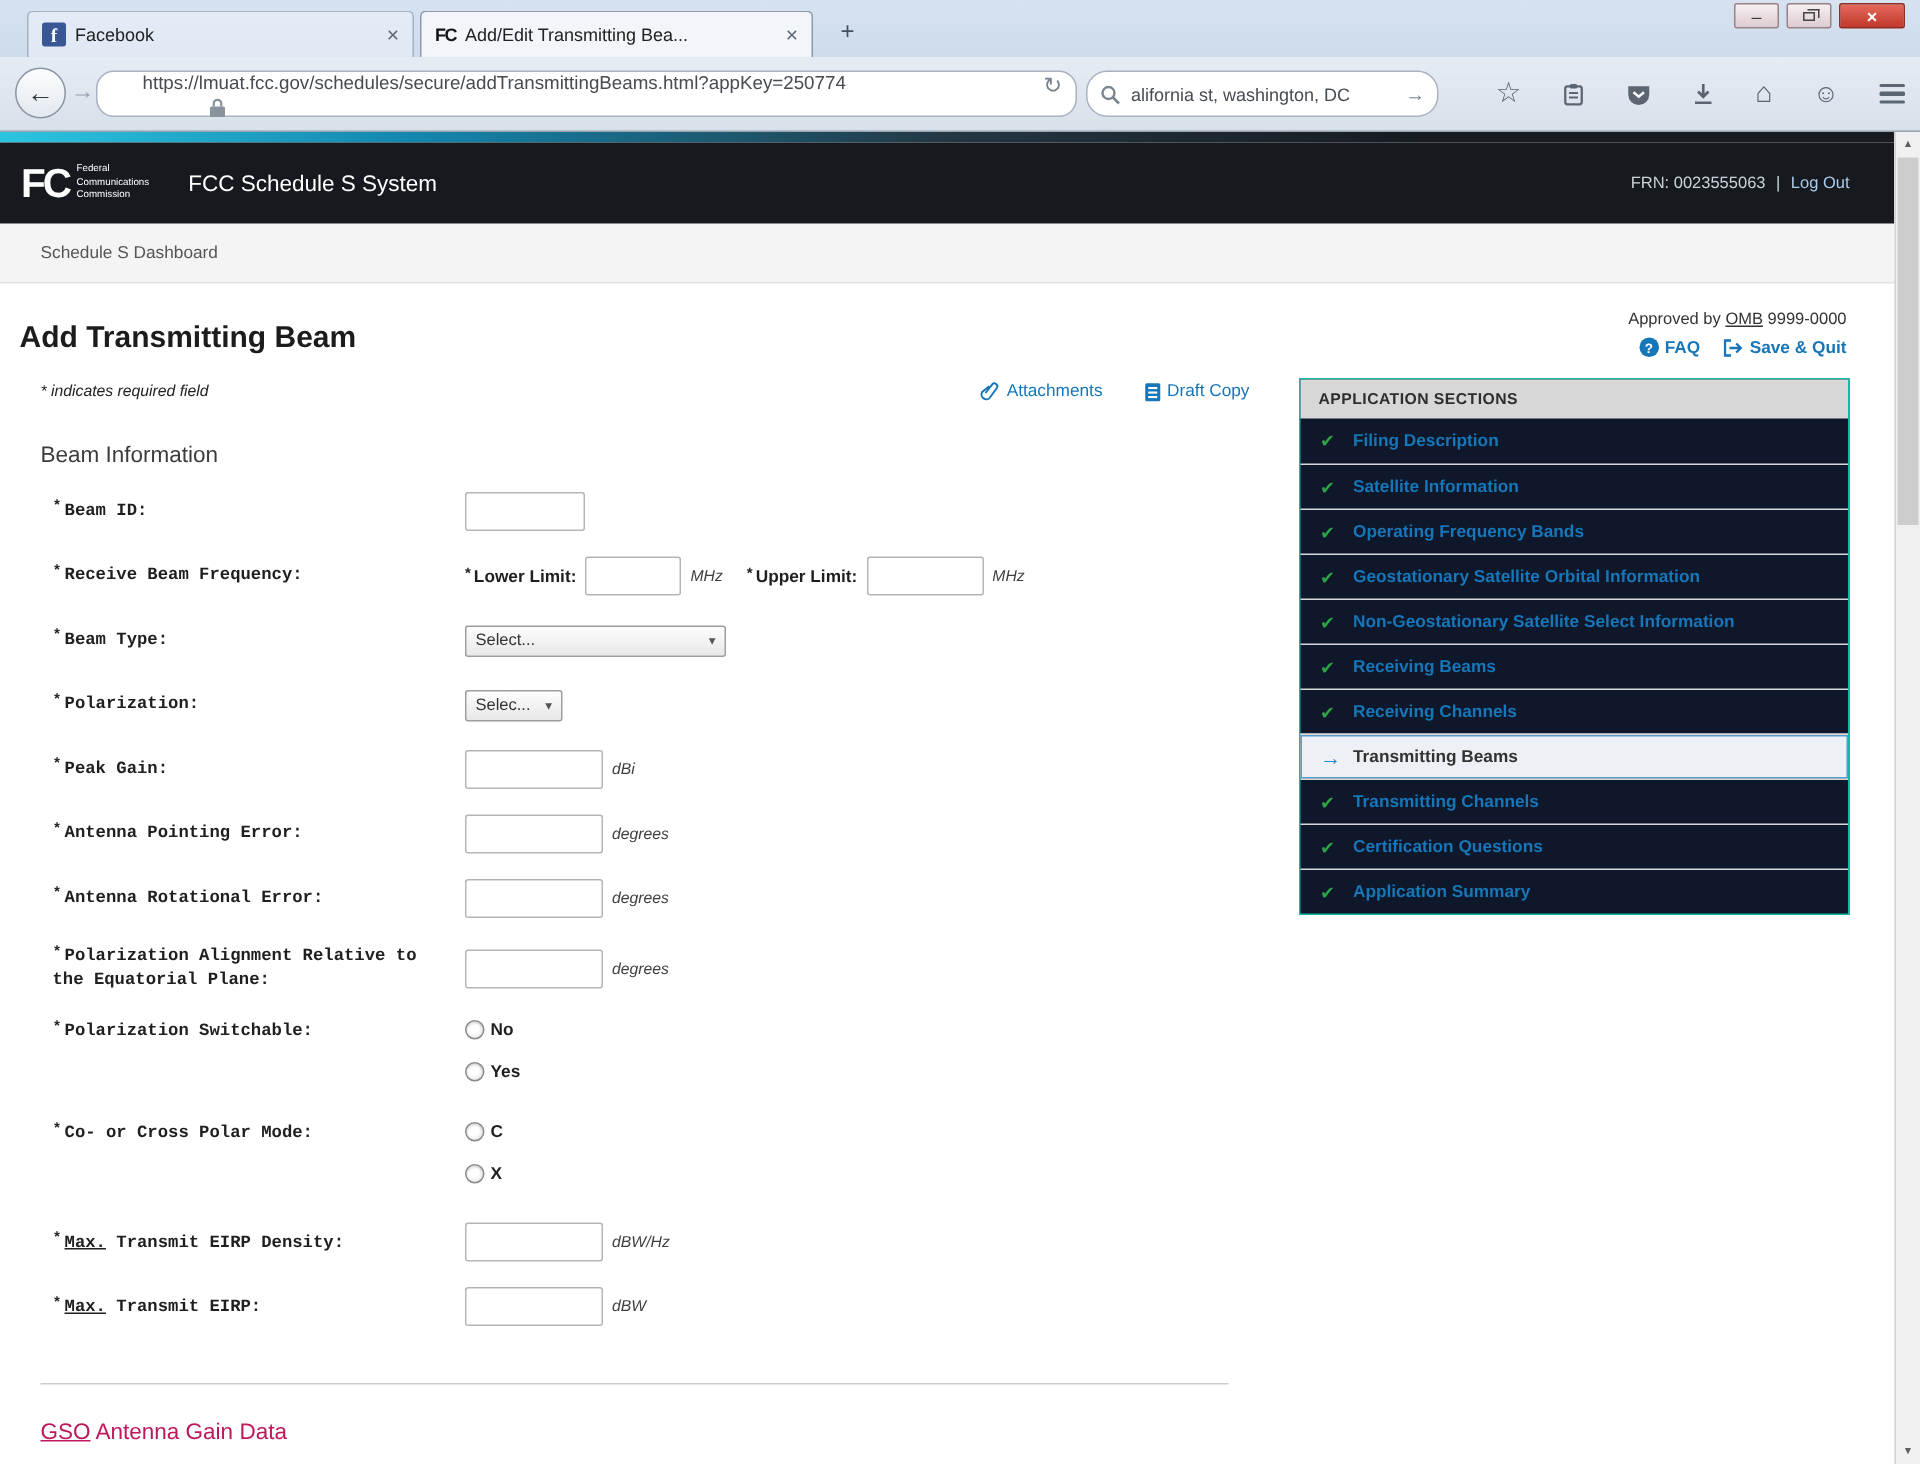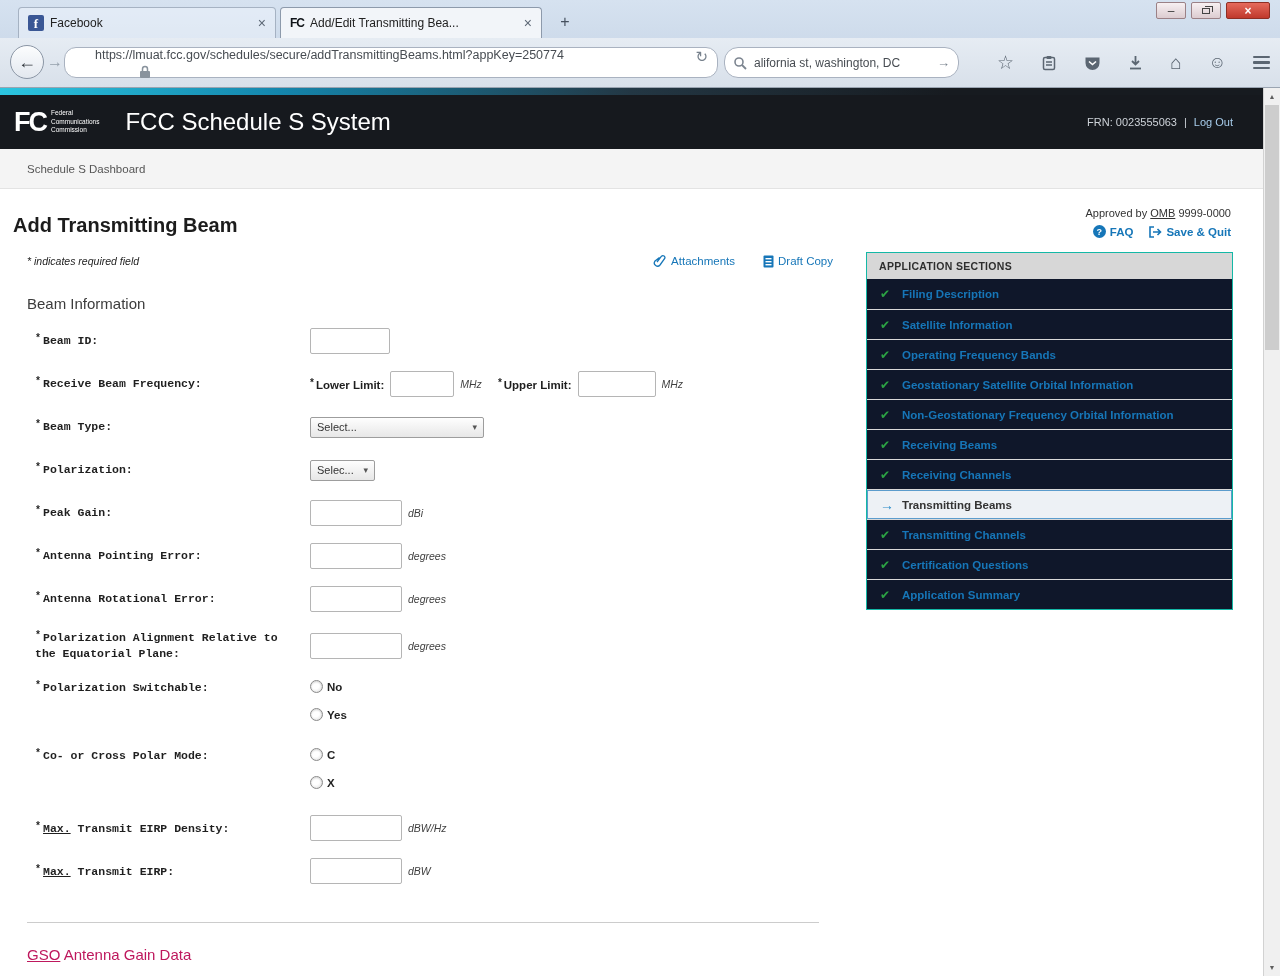--- a/index.html
+++ b/index.html
@@ -66,21 +66,21 @@
   .sb-btn.up { top:0; } .sb-btn.down { bottom:0; }
   .sb-thumb { position:absolute; left:1px; top:17px; width:14px; height:245px; background:#cdcdcd; }
 
   .page { position:absolute; left:0; top:0; width:1263px; height:888px; overflow:hidden; }
   .accent { height:7px; background:linear-gradient(90deg,#2cc5e0 0%,#1486ad 22%,#233744 50%,#171b20 75%); }
   .site-header { height:54px; background:var(--header_bg,#16191e); display:flex; align-items:center; position:relative; }
   .logo { margin-left:14px; display:flex; align-items:center; color:#fff; gap:5px; }
   .logo-fc { font-size:27px; font-weight:bold; letter-spacing:-2px; line-height:1; }
   .logo-lines { font-size:6.5px; line-height:1.3; }
   .logo-lines span { display:block; }
-  .app-title { color:#fff; font-size:24px; margin-left:26px; font-weight:400; }
+  .app-title { color:#fff; font-size:15px; margin-left:26px; font-weight:400; }
   .session { position:absolute; right:30px; top:50%; transform:translateY(-50%); font-size:11px; color:#cdd2d8;
     display:flex; gap:7px; align-items:center; }
   .session .logout { color:#a8cdec; }
 
   .crumb { height:40px; background:#f4f4f4; border-bottom:1px solid #e3e3e3; display:flex;
     align-items:center; padding-left:27px; font-size:11.5px; color:#555; }
 
   .content { position:absolute; left:13px; top:101px; width:822px; }
   h1.pgtitle { margin:25px 0 0 0; font-size:20px; font-weight:600; color:#1c1c1c; }
   .approve { position:absolute; top:119px; right:32px; text-align:right; font-size:11px; color:#333; }
@@ -418,21 +418,21 @@
       <div class="sec-item">
         <span class="check">✔</span>
         <span class="s-label">Operating Frequency Bands</span>
       </div>
       <div class="sec-item">
         <span class="check">✔</span>
         <span class="s-label">Geostationary Satellite Orbital Information</span>
       </div>
       <div class="sec-item">
         <span class="check">✔</span>
-        <span class="s-label">Non-Geostationary Frequency Orbital Information</span>
+        <span class="s-label">Non-Geostationary Satellite Select Information</span>
       </div>
       <div class="sec-item">
         <span class="check">✔</span>
         <span class="s-label">Receiving Beams</span>
       </div>
       <div class="sec-item">
         <span class="check">✔</span>
         <span class="s-label">Receiving Channels</span>
       </div>
       <div class="sec-item current">

